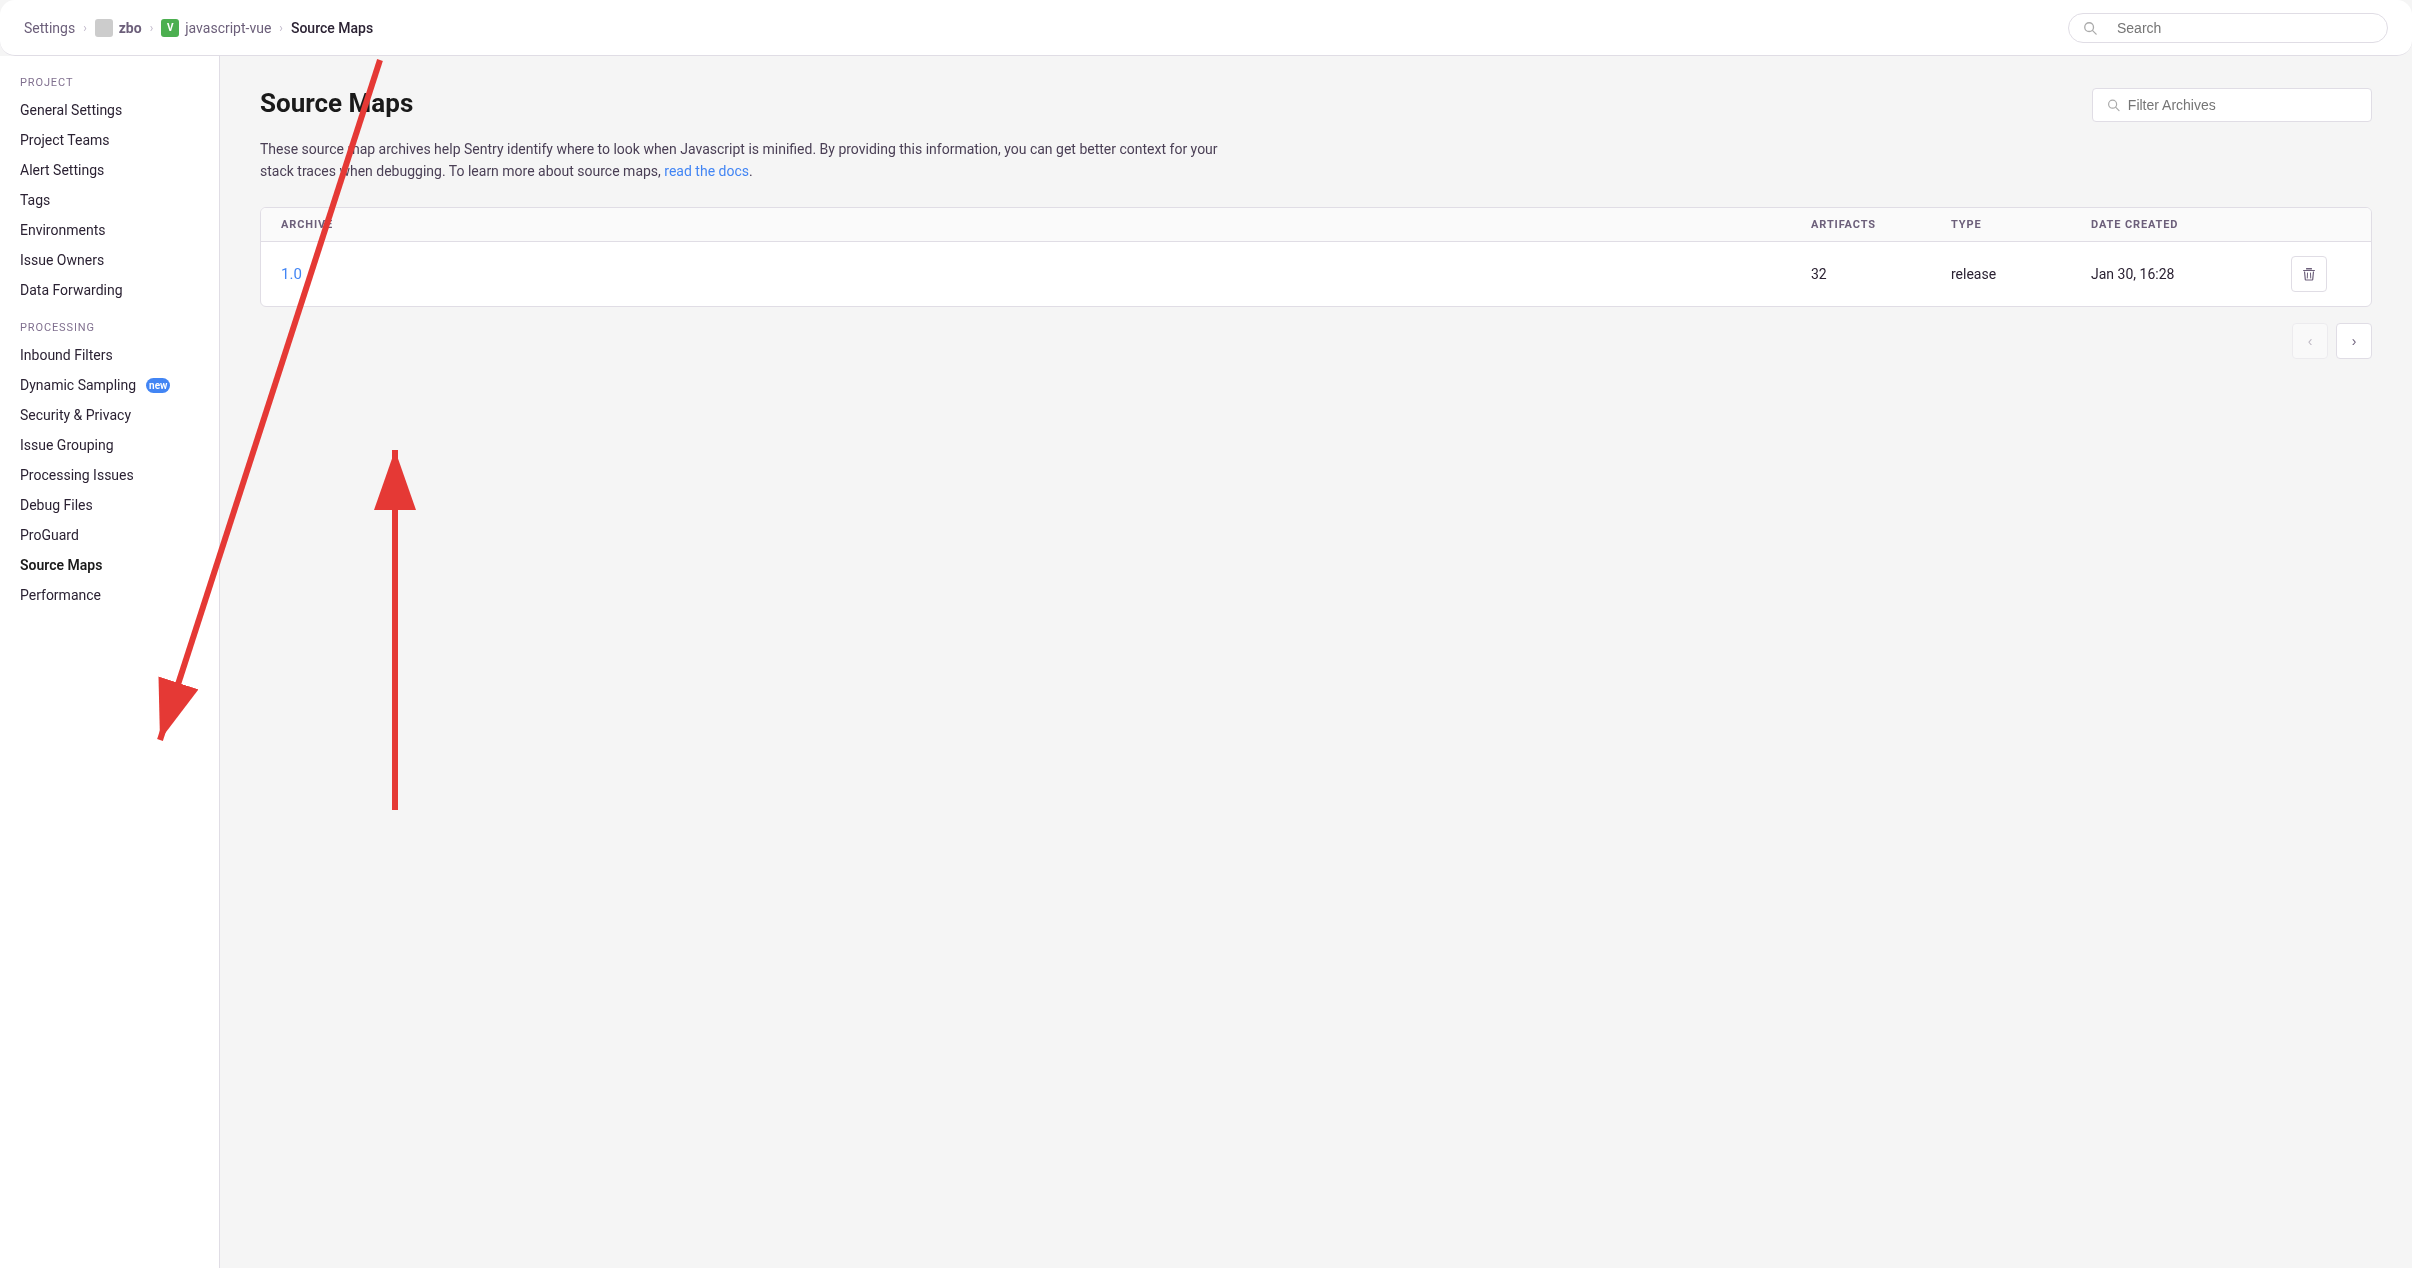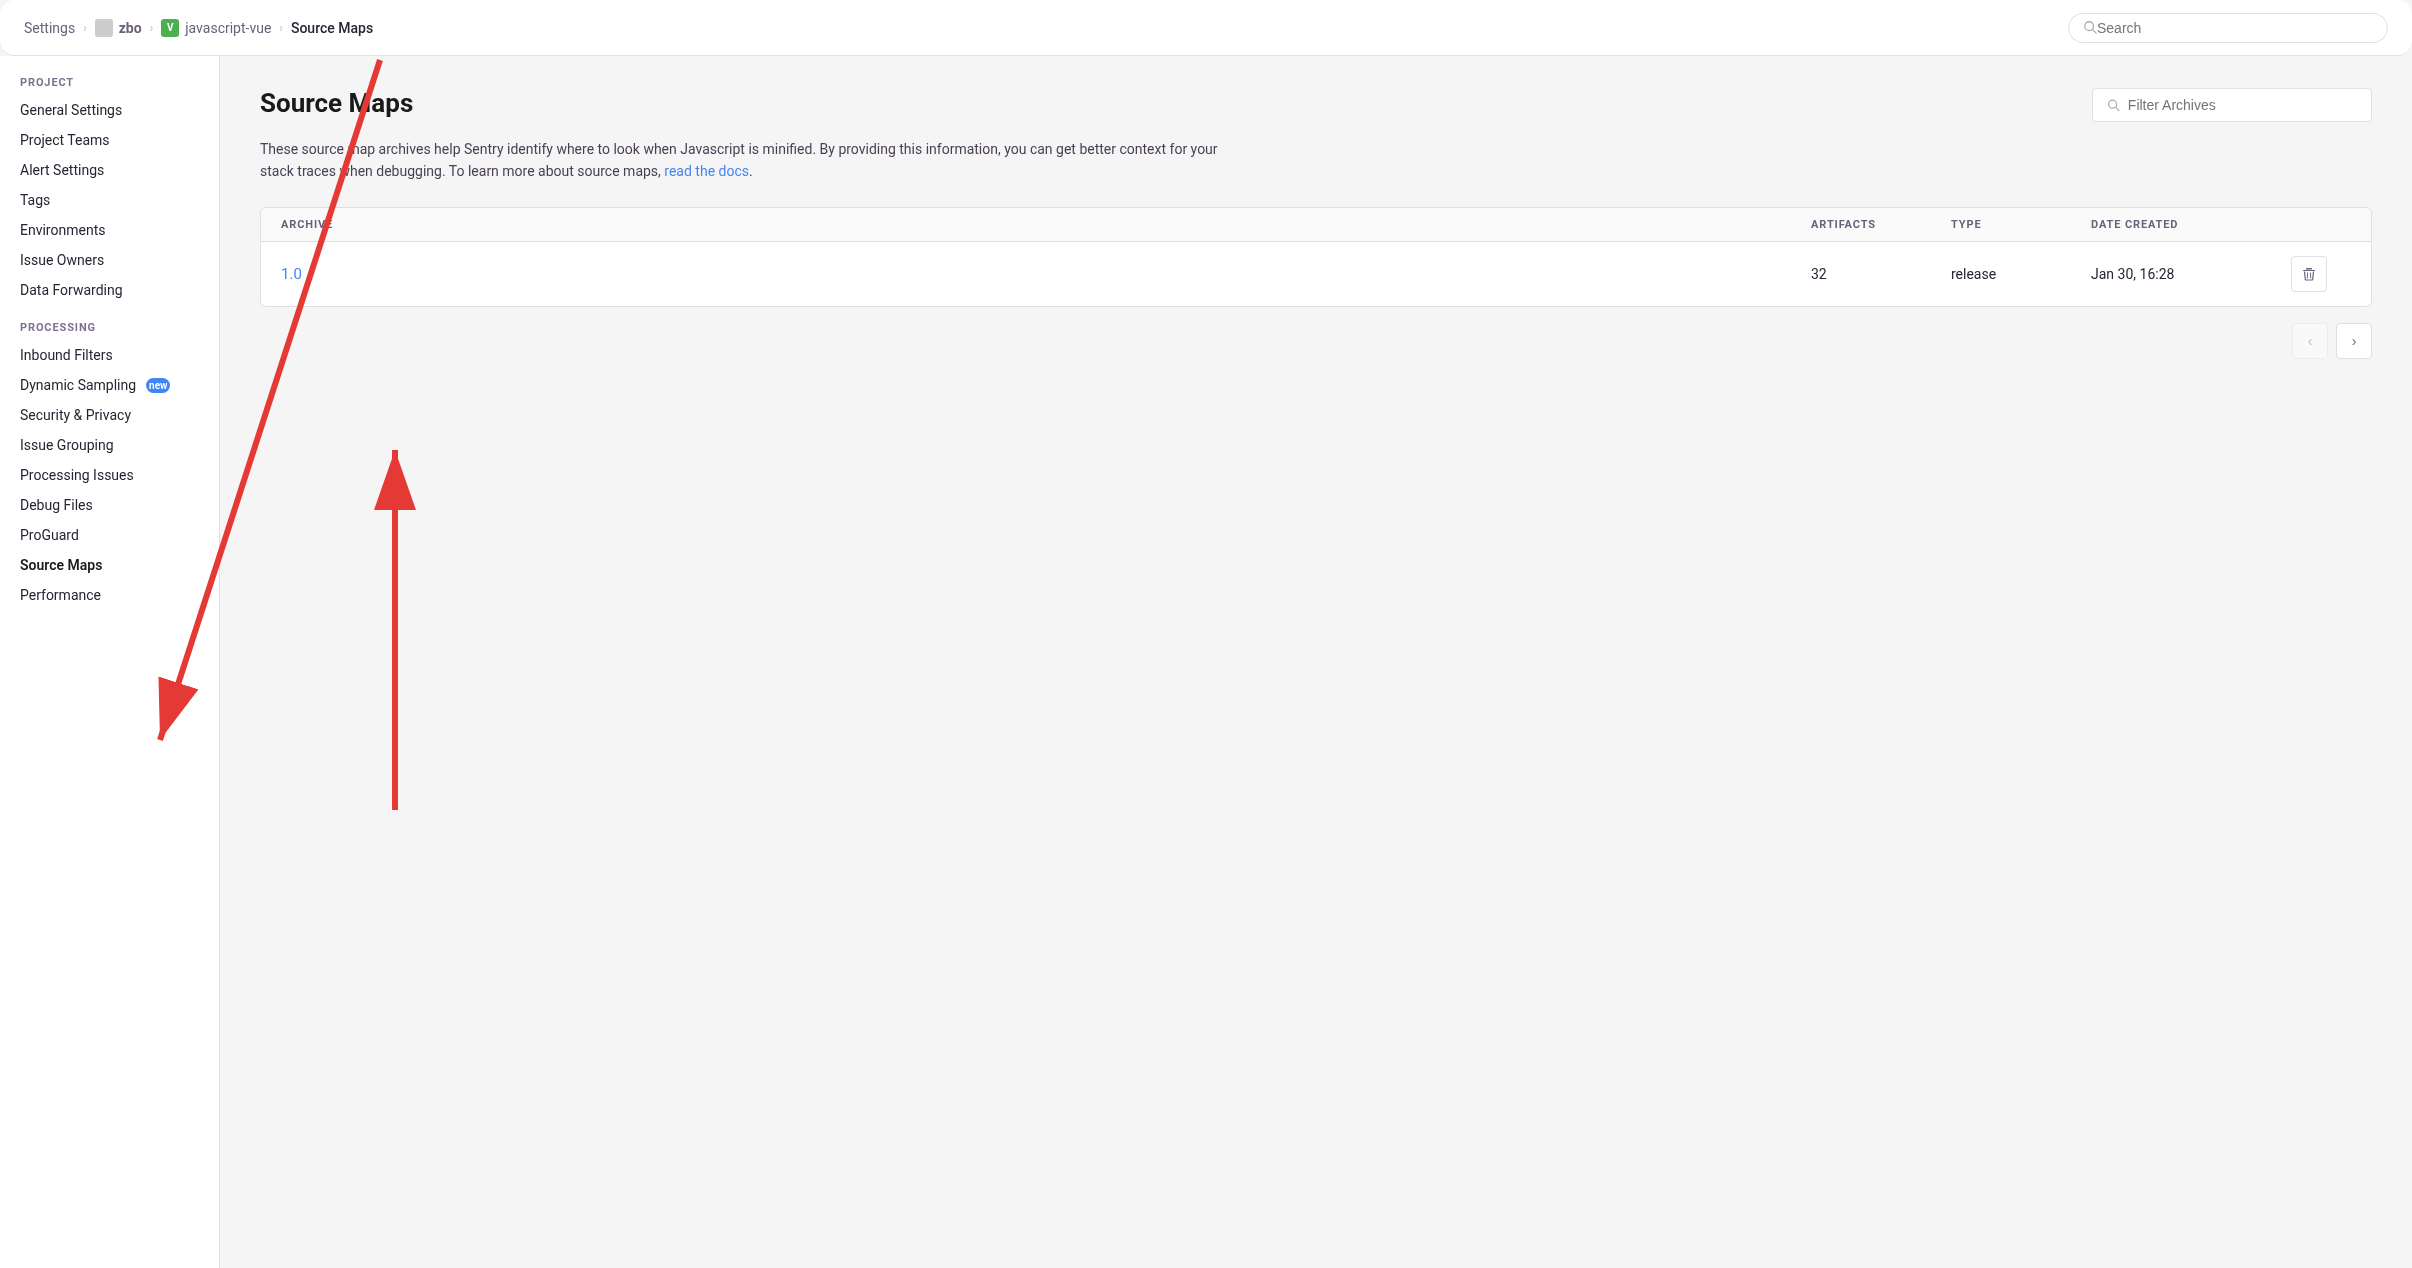--- a/index.html
+++ b/index.html
@@ -66,25 +66,25 @@
       font-size: 10px;
       font-weight: bold;
     }
     .breadcrumb .crumb-current {
       color: #2b2233;
       font-weight: 500;
     }
 
     .search-box {
       display: flex;
-      align-items: flex-start;
+      align-items: center;
       border: 1px solid #e0dde5;
       border-radius: 20px;
       padding: 6px 14px;
-      gap: 0;
+      gap: 20px;
       background: #fff;
       width: 320px;
     }
     .search-box input {
       border: none;
       outline: none;
       font-size: 14px;
       color: #2b2233;
       width: 100%;
       background: transparent;
@@ -104,21 +104,21 @@
     .sidebar {
       width: 220px;
       background: #fff;
       border-right: 1px solid #e0dde5;
       padding: 20px 0;
       overflow-y: auto;
       flex-shrink: 0;
     }
     .sidebar-section-label {
       font-size: 11px;
-      font-weight: 700;
+      font-weight: 400;
       color: #80708f;
       letter-spacing: 0.08em;
       padding: 0 20px;
       margin-bottom: 6px;
       margin-top: 16px;
       text-transform: uppercase;
     }
     .sidebar-section-label:first-child {
       margin-top: 0;
     }

